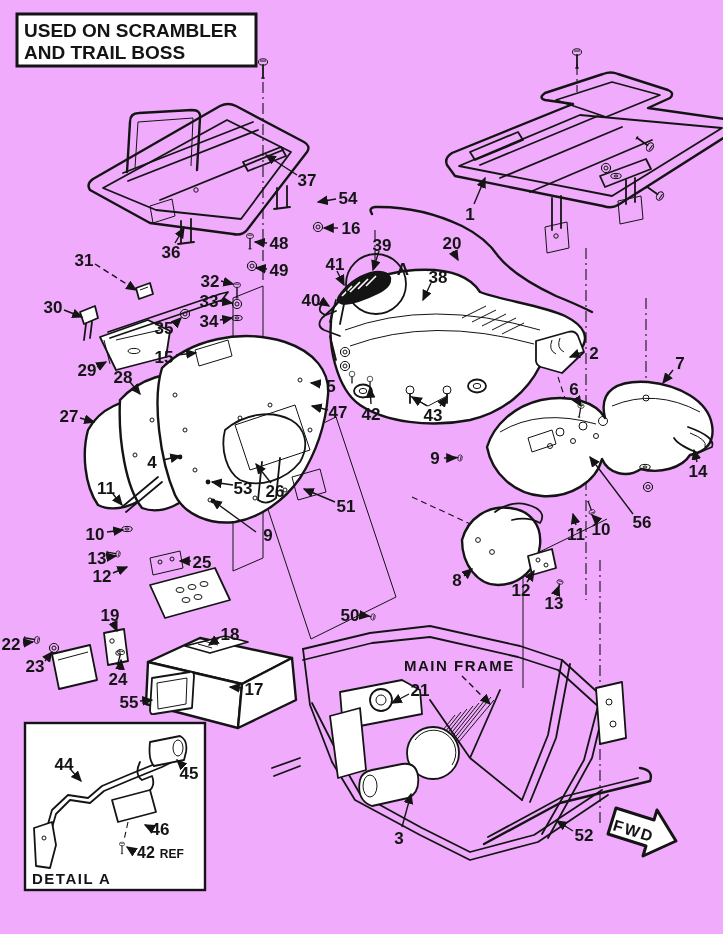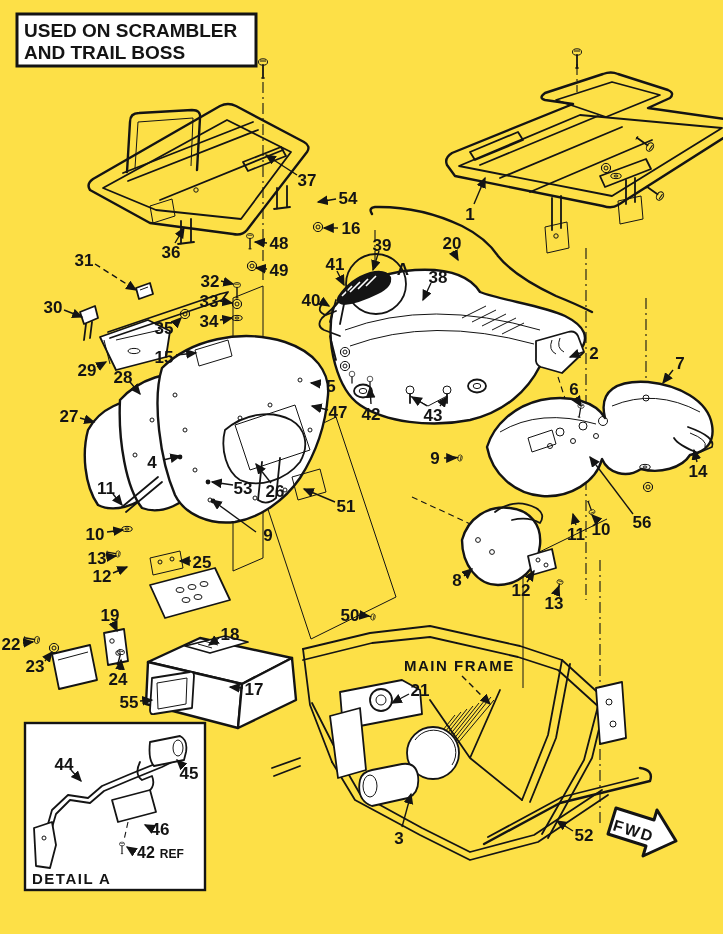--- a/index.html
+++ b/index.html
@@ -1,16 +1,16 @@
 <!DOCTYPE html>
 <html><head>
 <meta charset="utf-8">
 <style>
   html,body{margin:0;padding:0;background:#e8e8e8;}
-  .page{position:relative;width:723px;height:934px;background:#fde047;overflow:hidden;
+  .page{position:relative;width:723px;height:934px;background:#f0abfc;overflow:hidden;
         font-family:"Liberation Sans","DejaVu Sans",sans-serif;}
   svg{display:block}
   .ink{stroke:#141414;fill:none;stroke-width:1.8;stroke-linejoin:round;stroke-linecap:round}
   .ink2{stroke:#141414;fill:none;stroke-width:2.4;stroke-linejoin:round;stroke-linecap:round}
   .thin{stroke:#141414;fill:none;stroke-width:1;stroke-linejoin:round}
   .paper{fill:#ffffff}
   .solid{fill:#141414;stroke:none}
   .dashdot{stroke:#141414;fill:none;stroke-width:1.1;stroke-dasharray:11 4 2 4}
   .dashed{stroke:#141414;fill:none;stroke-width:1.1;stroke-dasharray:6 4}
   .leader{stroke:#141414;stroke-width:1.4;fill:none}

